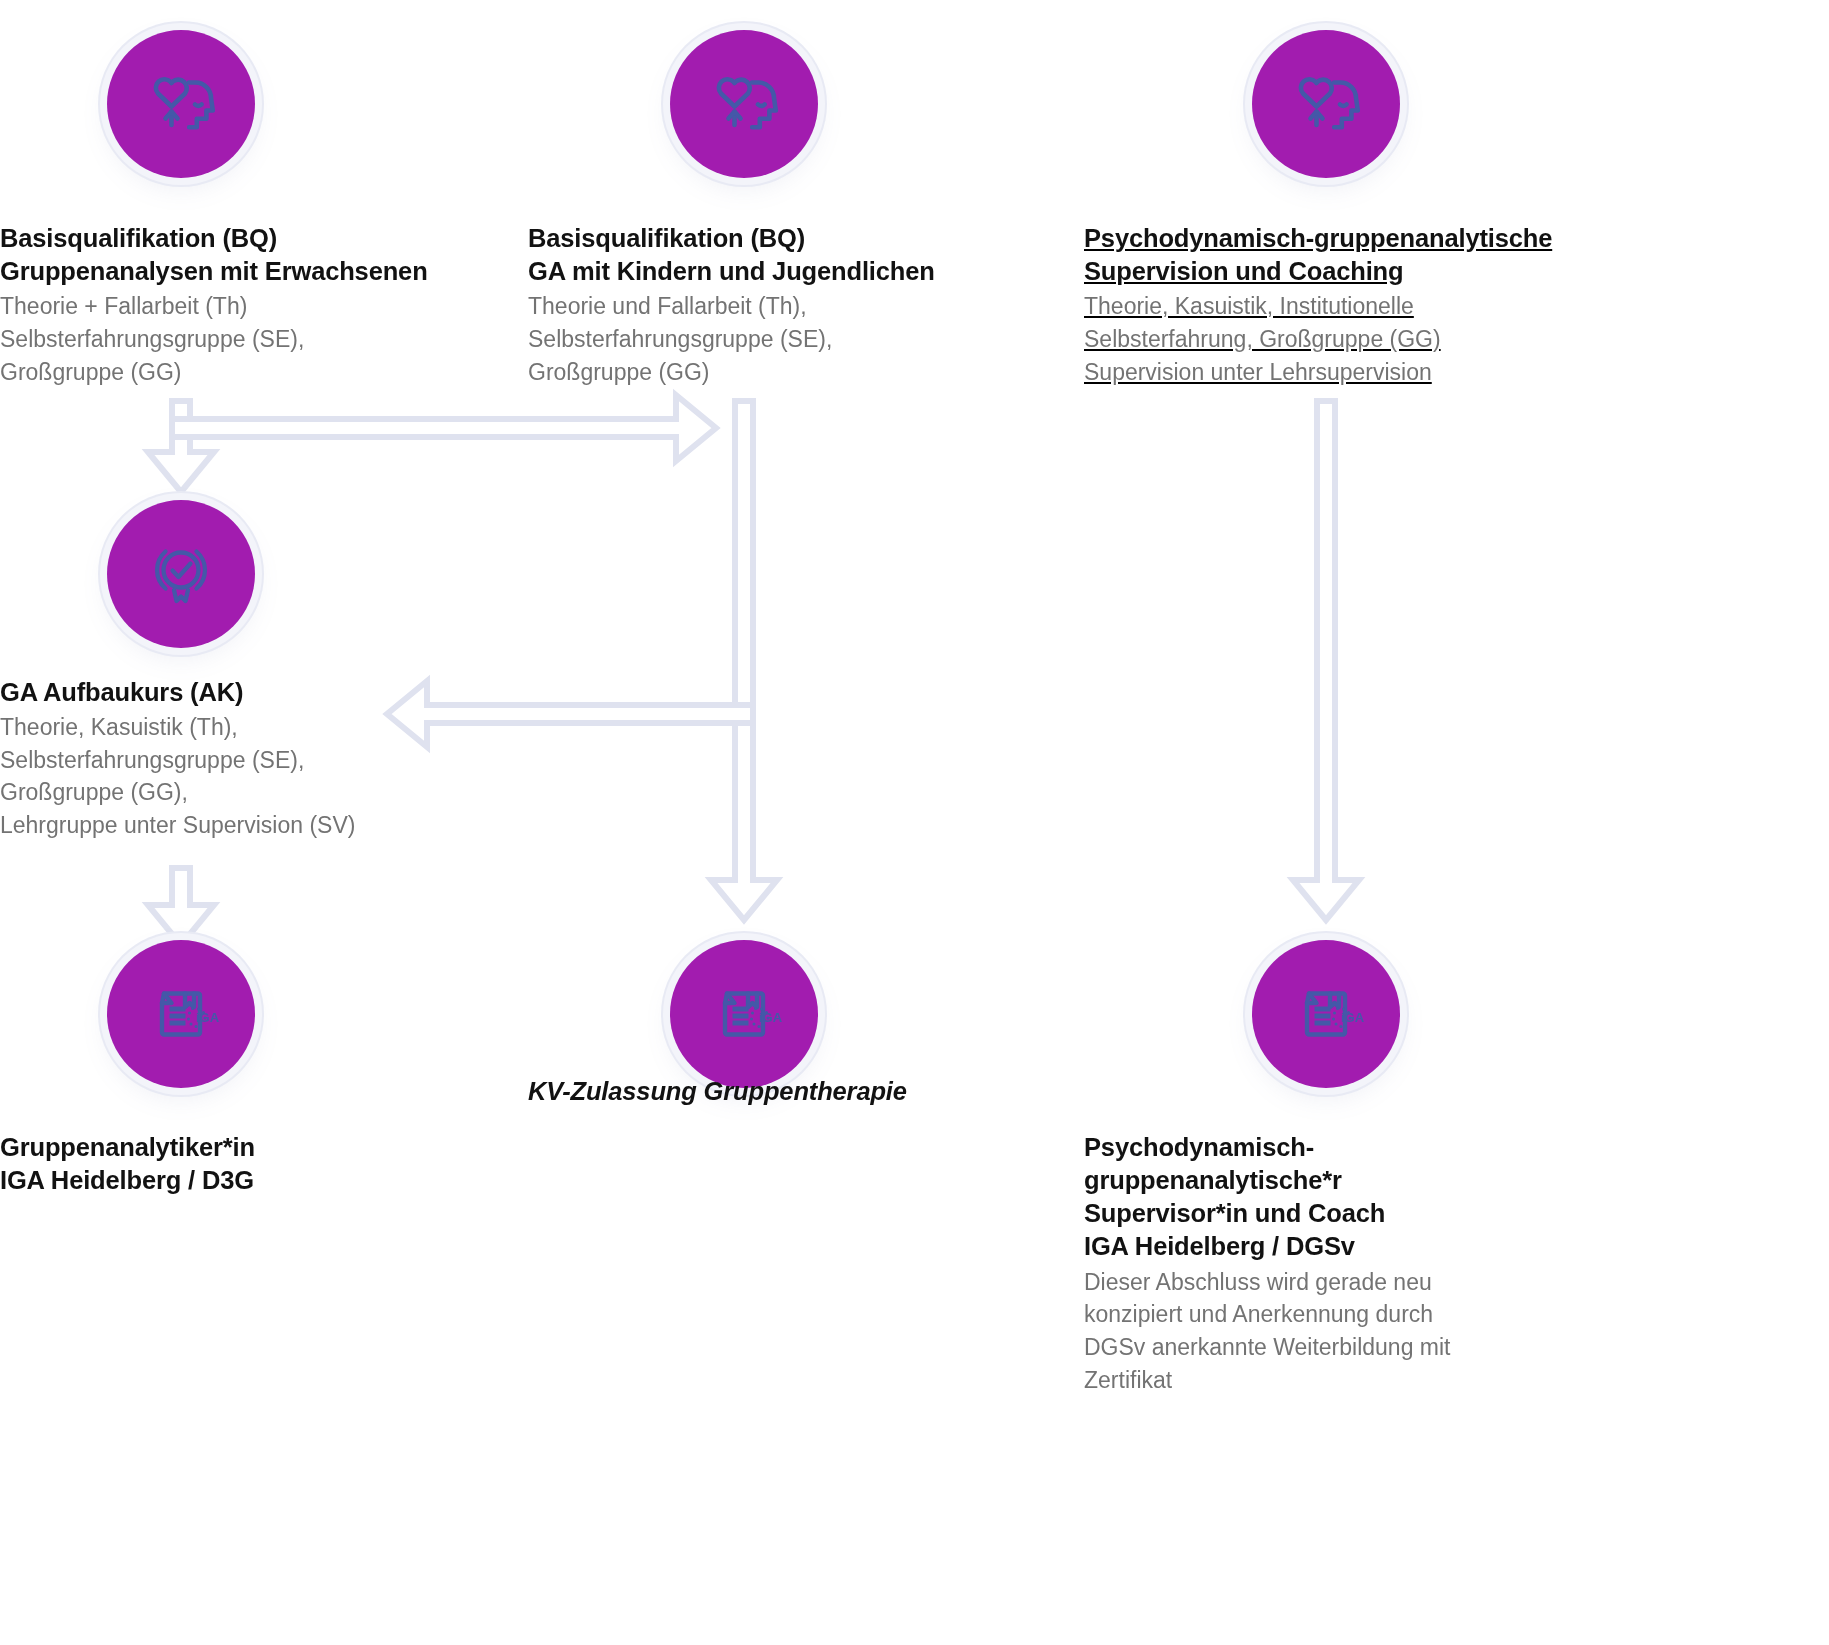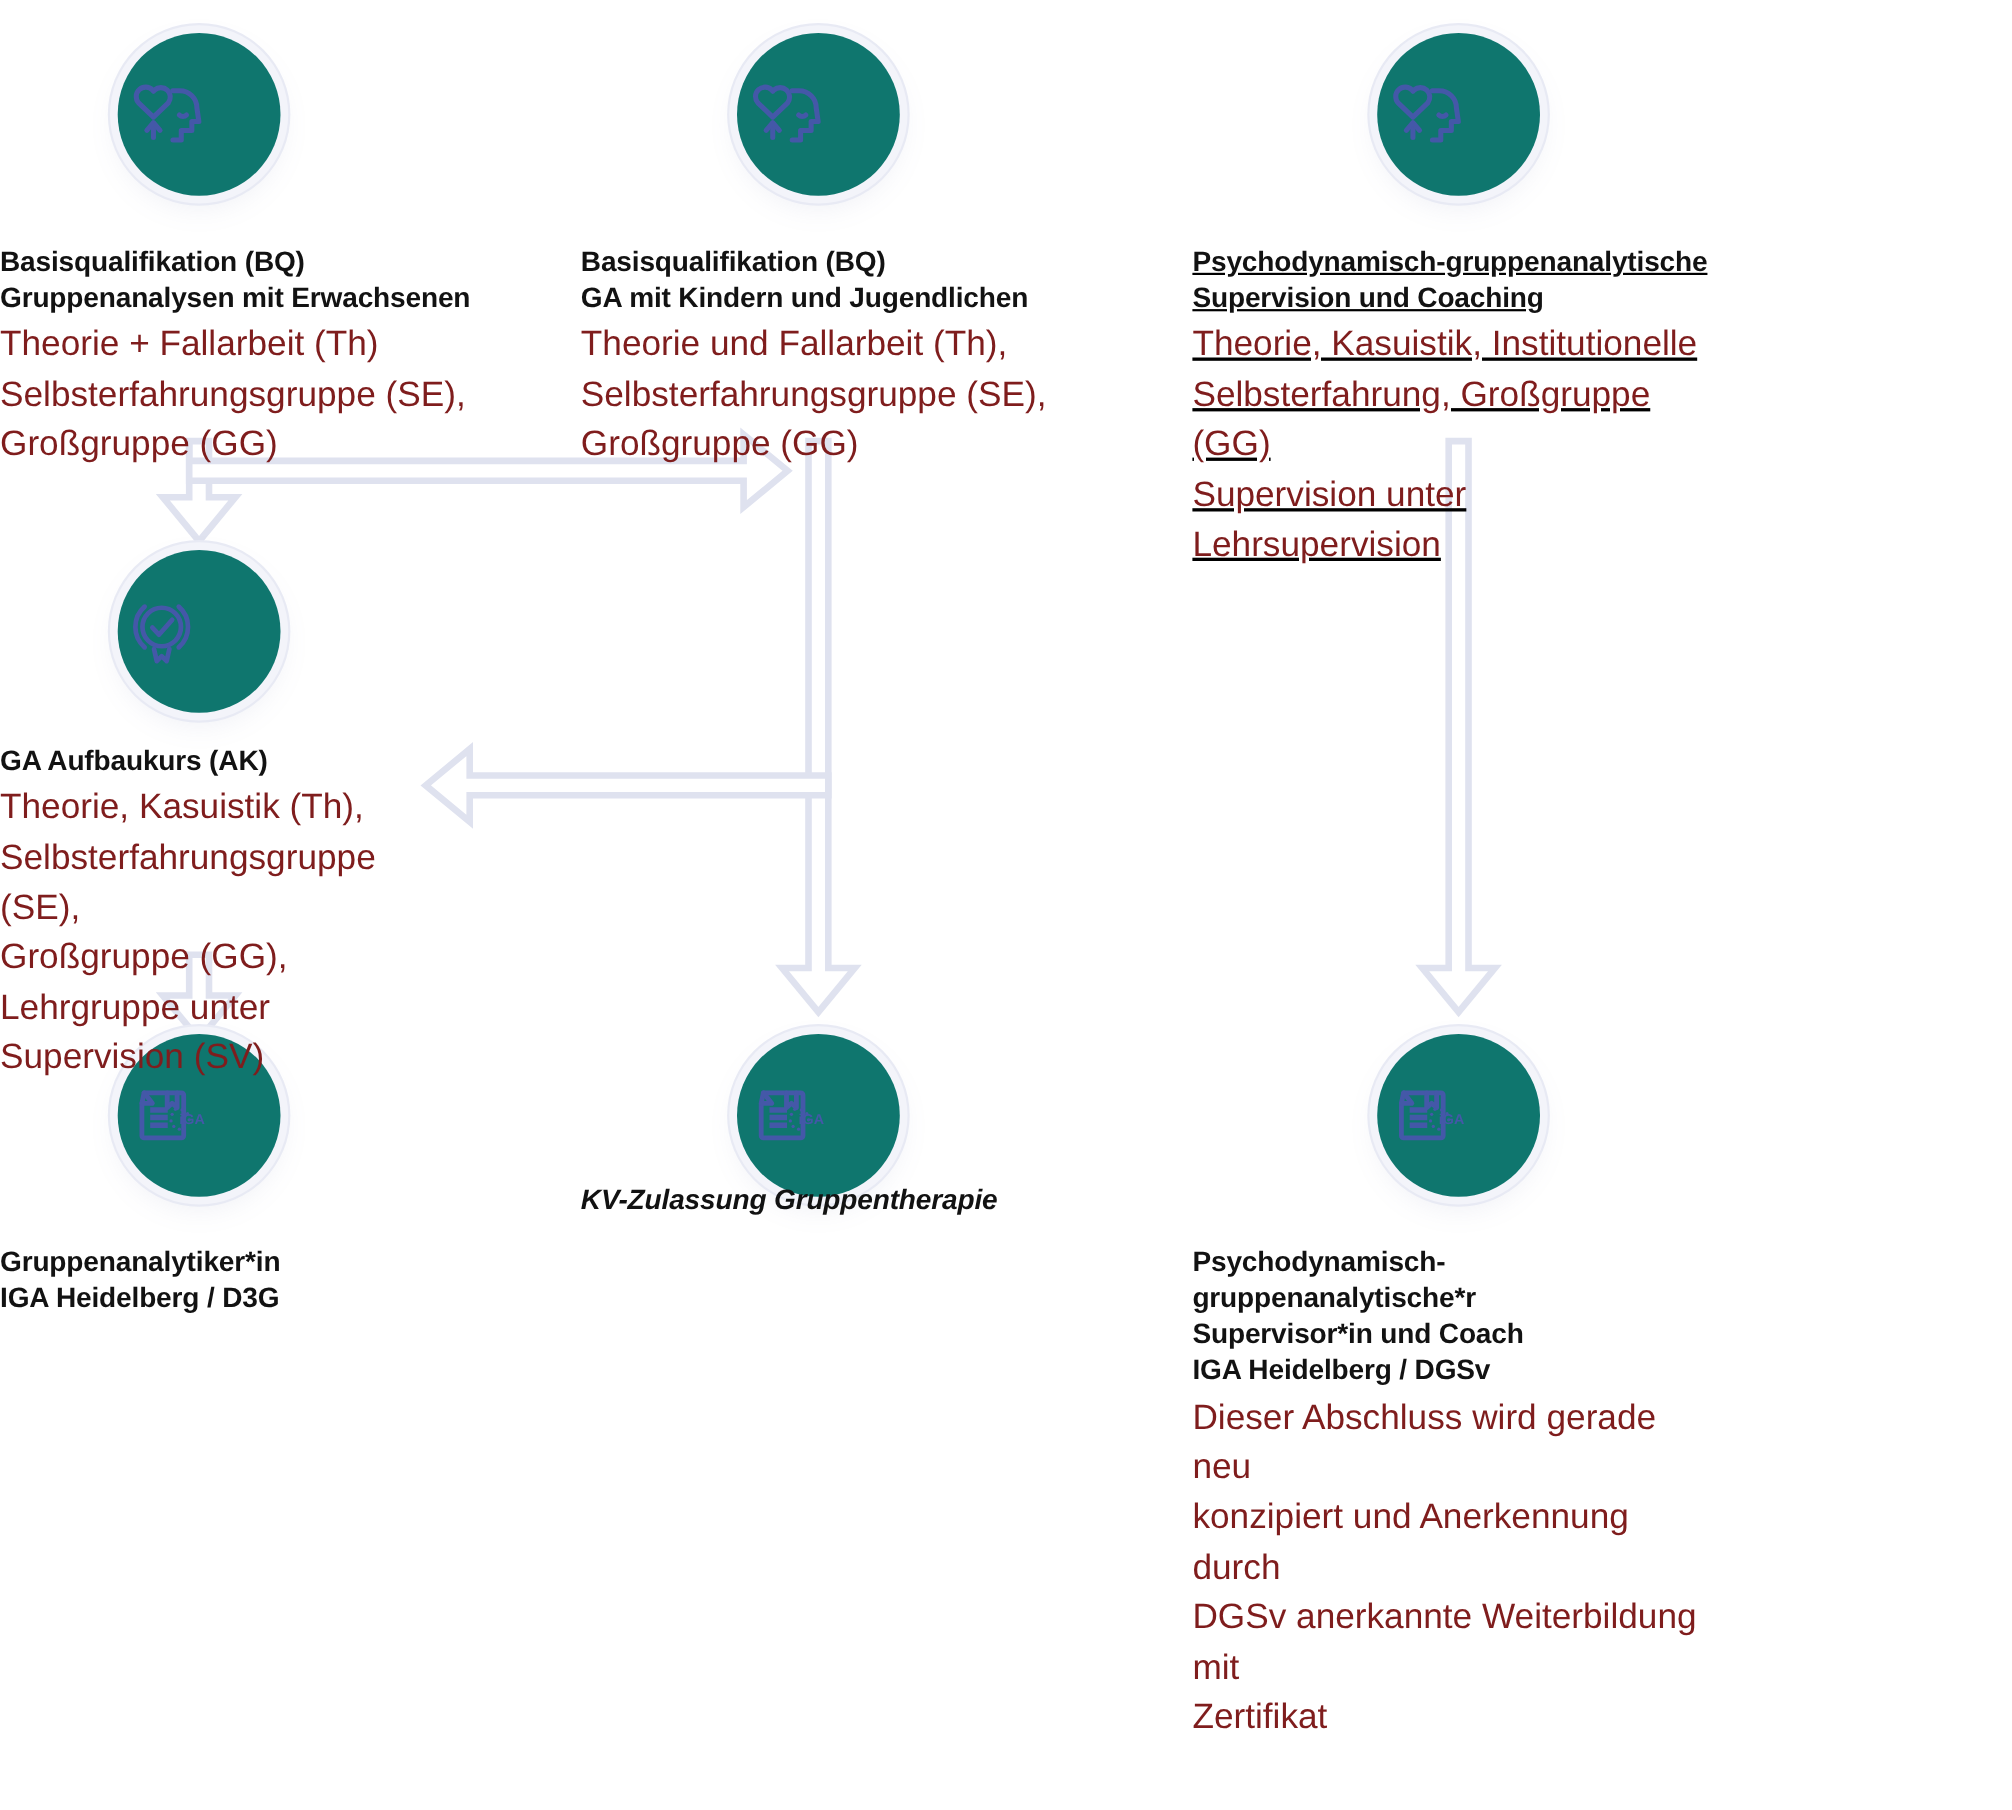--- a/index.html
+++ b/index.html
@@ -28,48 +28,48 @@
     height: 1645px;
     pointer-events: none;
   }
 
   
   .badge {
     position: absolute;
     width: 148px;
     height: 148px;
     border-radius: 50%;
-    background: #0f766e;
+    background: #a21caf;
     box-shadow:
       0 0 0 7px #f3f4fa,
       0 0 0 9px #e8eaf4,
       0 10px 26px rgba(120,130,180,0.13);
     display: flex;
     align-items: center;
-    justify-content: flex-start;
+    justify-content: center;
   }
   .badge svg { display: block; }
 
   
   .block {
     position: absolute;
     text-align: left;
   }
   .block .title {
     font-size: 25.5px;
     font-weight: bold;
     color: #121212;
     line-height: 1.30;
     letter-spacing: -0.15px;
     white-space: pre-line;
   }
   .block .body {
-    font-size: 32px;
+    font-size: 23px;
     font-weight: normal;
-    color: #7f1d1d;
+    color: #737373;
     line-height: 1.42;
     margin-top: 2px;
     white-space: pre-line;
   }
 </style>
 </head>
 <body>
 
 <div id="stage">
 

